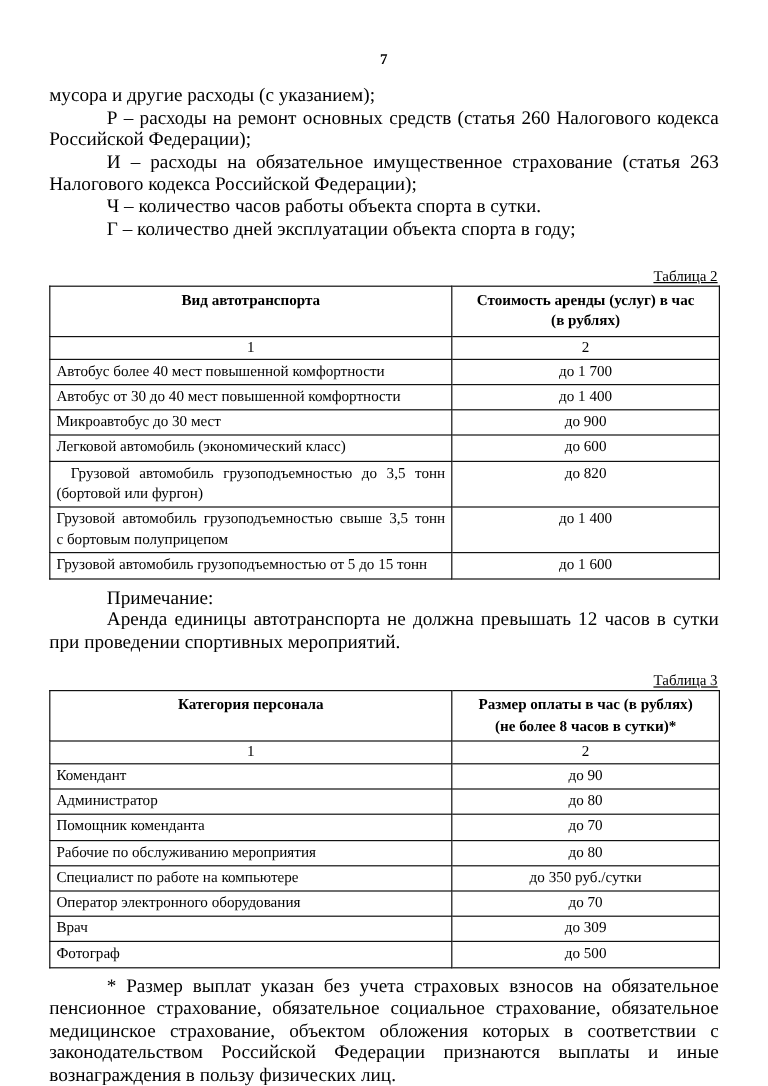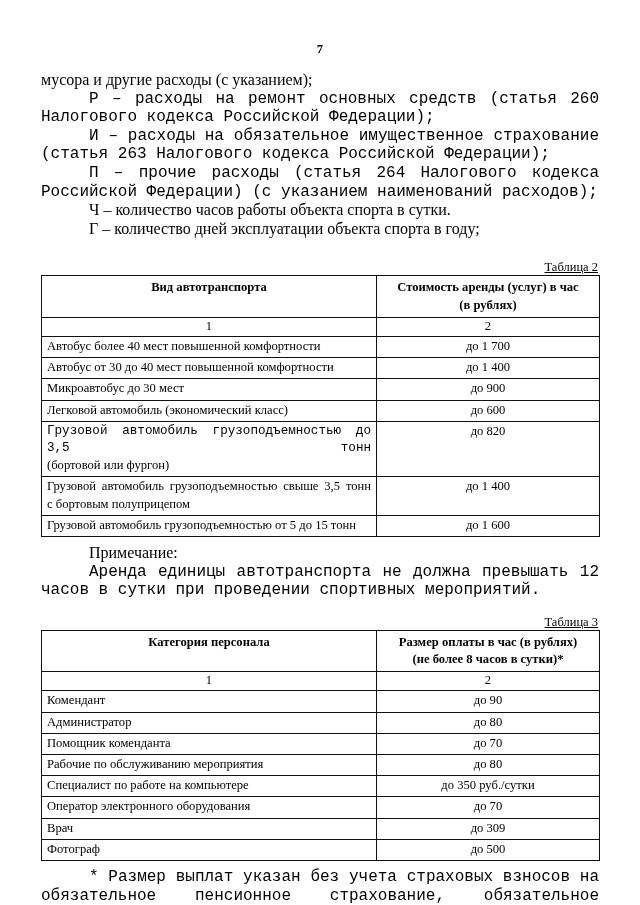--- a/index.html
+++ b/index.html
@@ -90,35 +90,33 @@
     padding-bottom: 1px;
   }
   col.col1 { width: 335px; }
   col.col2 { width: 223px; }
   .gap-md { height: 15px; }
   .gap-lg { height: 22px; }
   .note-block { margin-top: 7px; }
   .justify-full {
     text-align: justify;
     text-align-last: left;
-    font-family: Liberation Mono, monospace;
   }
 </style>
 </head>
 <body>
 
 <div class="page">
 
   <div class="page-number">7</div>
 
   <div class="body-block">
     <p class="para">мусора и другие расходы (с указанием);</p>
     <p class="para indent justify-full">Р – расходы на ремонт основных средств (статья 260 Налогового кодекса Российской Федерации);</p>
     <p class="para indent justify-full">И – расходы на обязательное имущественное страхование (статья 263 Налогового кодекса Российской Федерации);</p>
-    <p class="para indent justify-full">П – прочие расходы (статья 264 Налогового кодекса Российской Федерации) (с указанием наименований расходов);</p>
     <p class="para indent">Ч – количество часов работы объекта спорта в сутки.</p>
     <p class="para indent">Г – количество дней эксплуатации объекта спорта в году;</p>
   </div>
 
   <div class="gap-lg"></div>
 
   <p class="table-caption">Таблица 2</p>
 
   <table class="doc-table">
     <colgroup>
@@ -150,21 +148,21 @@
       <tr>
         <td class="c1">Микроавтобус до 30 мест</td>
         <td class="c2">до 900</td>
       </tr>
       <tr>
         <td class="c1">Легковой автомобиль (экономический класс)</td>
         <td class="c2">до 600</td>
       </tr>
       <tr>
         <td class="c1">
-          <span class="cellline justify-full" style="text-align:justify;text-align-last:justify;">Грузовой автомобиль грузоподъемностью до 3,5 тонн</span>
+          <span class="cellline justify-full" style="text-align:justify;text-align-last:justify;margin-left:12px;">Грузовой автомобиль грузоподъемностью до 3,5 тонн</span>
           <span class="cellline">(бортовой или фургон)</span>
         </td>
         <td class="c2">до 820</td>
       </tr>
       <tr>
         <td class="c1">
           <span class="cellline" style="text-align:justify;text-align-last:justify;">Грузовой автомобиль грузоподъемностью свыше 3,5 тонн</span>
           <span class="cellline">с бортовым полуприцепом</span>
         </td>
         <td class="c2">до 1 400</td>

